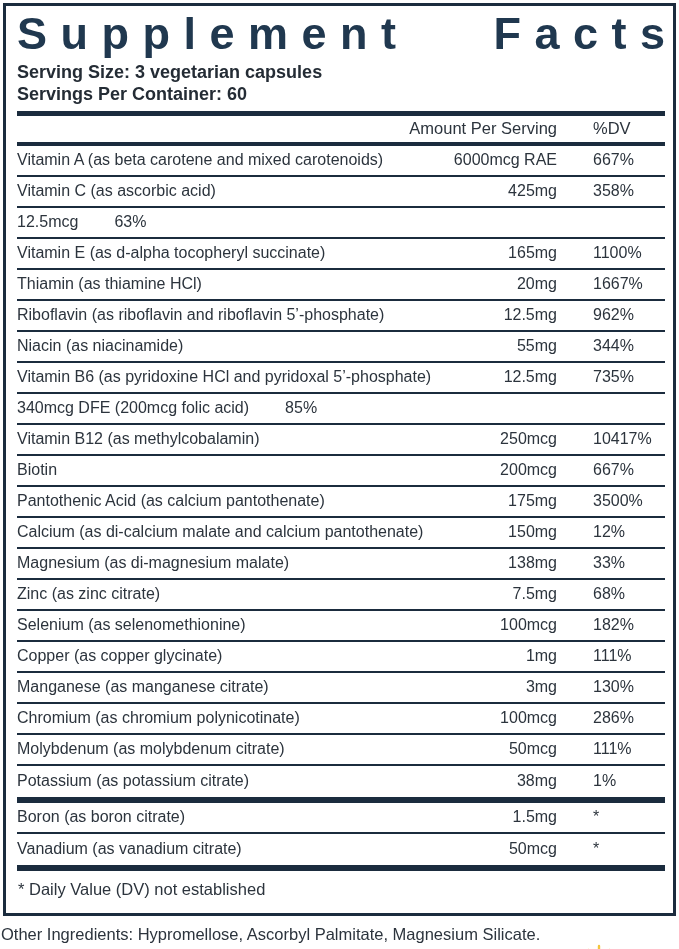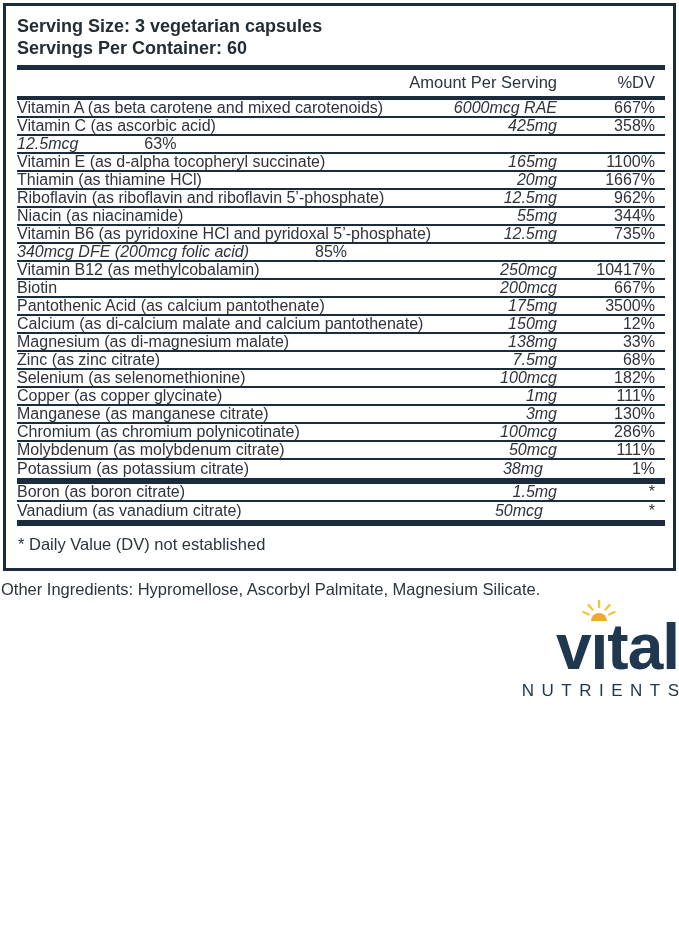--- a/index.html
+++ b/index.html
@@ -43,31 +43,31 @@
   .bar-d{height:6px;}
   .hdr-row{
     display:flex;align-items:center;
     height:26px;
     font-size:16.5px;
     color:#2c343d;
   }
   .hdr-row .fill{flex:1;}
   .row{
     display:flex;align-items:center;
-    height:18px;
+    height:31px;
     border-bottom:2px solid #1b2c3e;
     font-size:16px;
     color:#2c343d;
     box-sizing:border-box;
     line-height:1;
   }
-  .rows .row:last-child{border-bottom:none;gap:14px;}
+  .rows .row:last-child{border-bottom:none;}
   .row .name{flex:1;text-align:left;white-space:nowrap;}
-  .row .amt{text-align:right;white-space:nowrap;font-style:italic;}
-  .dvcol{width:108px;padding-right:10px;text-align:right;box-sizing:border-box;white-space:nowrap;}
+  .row .amt{text-align:right;white-space:nowrap;}
+  .dvcol{width:108px;padding-right:10px;text-align:left;box-sizing:border-box;white-space:nowrap;padding-left:36px;}
   .footnote{
     font-size:16.5px;
     padding:9px 0 14px 1px;
     color:#2c343d;
   }
   .other{
     margin:9px 0 0 1px;
     font-size:16.5px;
     color:#2c343d;
   }
@@ -100,20 +100,24 @@
     font-weight:400;
   }
 </style>
 </head>
 <body>
 
 <div class="page">
 
   <div class="label-box">
 
+    <div class="sf-title">
+      <span>Supplement</span>
+      <span>Facts</span>
+    </div>
 
     <div class="serving-block">
       <div>Serving Size: 3 vegetarian capsules</div>
       <div>Servings Per Container: 60</div>
     </div>
 
     <div class="bar bar-a"></div>
 
     <div class="hdr-row">
       <span class="fill"></span>

